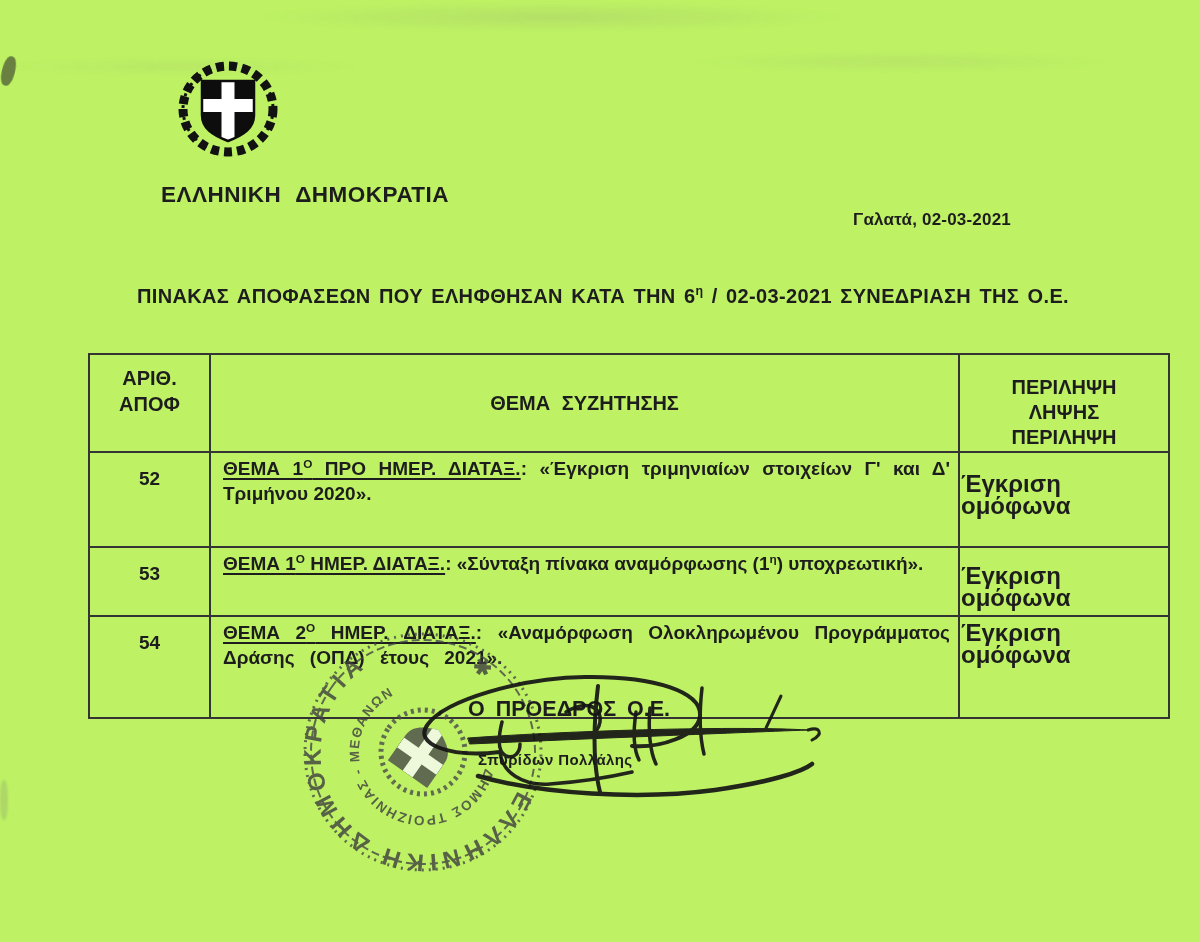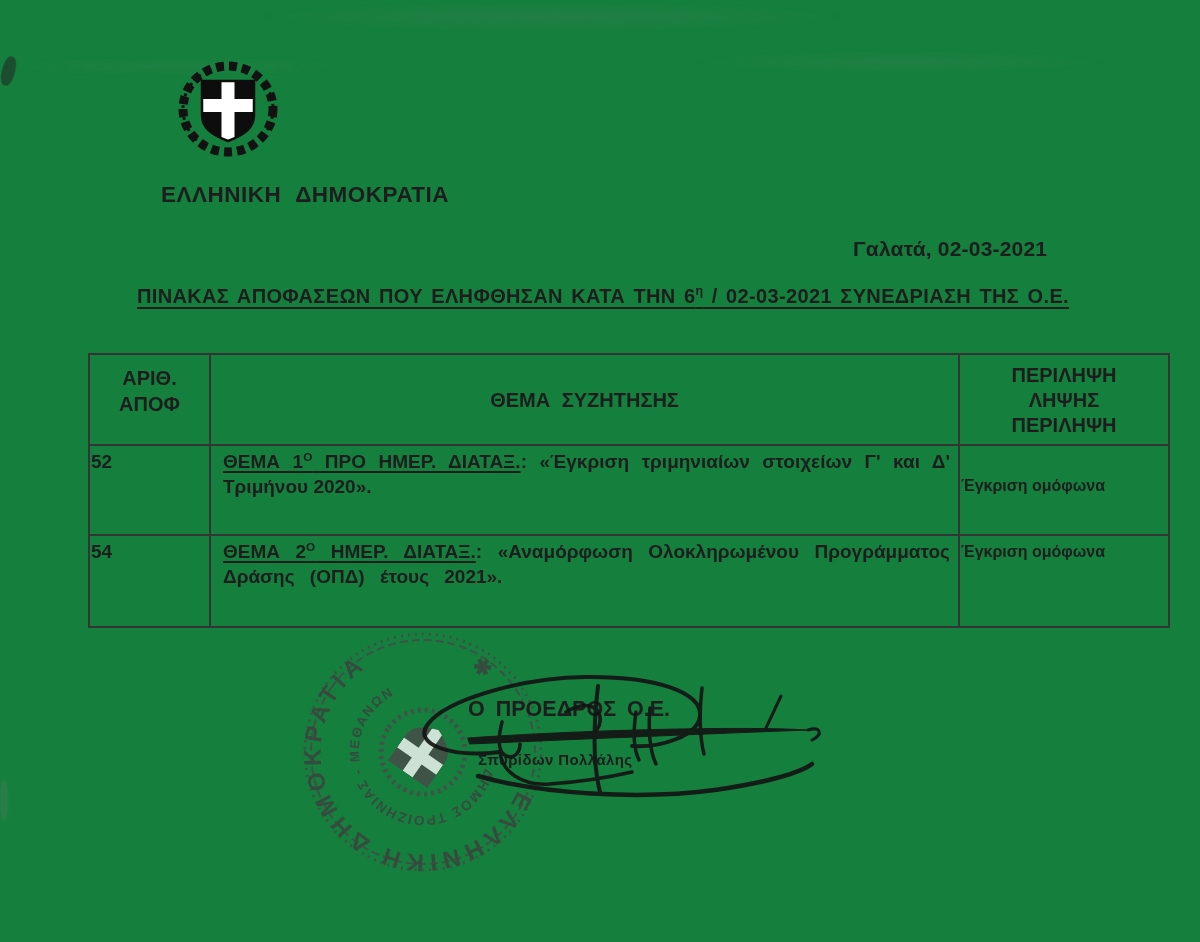--- a/index.html
+++ b/index.html
@@ -1,20 +1,20 @@
 <!DOCTYPE html>
 <html lang="el"><head>
 <meta charset="utf-8">
 <style>
   html,body{margin:0;padding:0;background:#e8e8e6;}
   .page{
     position:relative;
     width:1200px;height:942px;
     margin:0 auto;
-    background:#15803d;
+    background:#bef264;
     overflow:hidden;
     font-family:"Liberation Sans", sans-serif;
     color:#1d1d1d;
     font-weight:700;
   }
   
   .smudge-band{
     position:absolute;left:0;top:0;width:1200px;height:95px;
     background:
       radial-gradient(ellipse 420px 22px at 46% 18%, rgba(120,120,120,.14), transparent 70%),
@@ -30,49 +30,49 @@
   .speck-left2{
     position:absolute;left:0px;top:780px;width:8px;height:40px;
     background:#777;opacity:.22;border-radius:45%;filter:blur(1px);
   }
   
   .emblem{position:absolute;left:172px;top:58px;}
   .org1{position:absolute;left:105px;top:182px;width:400px;text-align:center;
         font-size:22.5px;word-spacing:8px;letter-spacing:.5px;}
   .org2{position:absolute;left:88px;top:209px;width:434px;text-align:center;
         font-size:22.5px;word-spacing:6px;letter-spacing:.2px;}
-  .dateline{position:absolute;left:853px;top:210px;font-size:21px;letter-spacing:.2px;margin-top:27px;}
+  .dateline{position:absolute;left:853px;top:210px;font-size:17px;letter-spacing:.2px;}
   
   .doc-title{position:absolute;left:0;top:285px;width:1200px;text-align:center;
              font-size:20px;letter-spacing:.35px;word-spacing:2.5px;}
   .doc-title .u-title{
-     text-decoration:underline;text-decoration-thickness:2px;text-underline-offset:4px;margin-left:6px;
+     text-decoration-thickness:2px;text-underline-offset:4px;margin-left:6px;
   }
   sup{font-size:.62em;line-height:0;}
   
   .tbl-wrap{position:absolute;left:88px;top:353px;width:1080px;z-index:2;}
   table.decisions{border-collapse:collapse;width:1080px;table-layout:fixed;}
   table.decisions td,table.decisions th{
     border:2px solid #343434;
     font-family:"Liberation Sans", sans-serif;
     font-weight:700;color:#1d1d1d;
   }
   col.c1{width:121px;} col.c2{width:749px;} col.c3{width:210px;}
   th{font-size:20px;line-height:26px;}
   th.h-num{vertical-align:top;padding-top:10px;height:78px;}
   th.h-topic{vertical-align:middle;word-spacing:6px;}
-  th.h-decision{vertical-align:top;padding-top:8px;line-height:25px;}
-  td.num{vertical-align:top;font-size:19px;padding-top:5px;}
+  th.h-decision{vertical-align:top;padding-top:20px;line-height:25px;}
+  td.num{vertical-align:top;text-align:center;font-size:19px;padding-top:15px;}
   td.topic{
     vertical-align:top;font-size:19px;line-height:25px;
     padding:3px 8px 3px 12px;
   }
   td.topic.justify{text-align:justify;}
   td.topic.wide{word-spacing:10px;}
-  td.decision{font-size:16px;line-height:22px;}
+  td.decision{font-size:24px;line-height:22px;}
   td.decision.mid{vertical-align:middle;padding-bottom:10px;}
   td.decision.bottom{vertical-align:bottom;padding-bottom:6px;}
   td.decision.top{vertical-align:top;padding-top:5px;}
   tr.r1 td{height:77px;} tr.r2 td{height:51px;} tr.r3 td{height:84px;}
   .u-label{text-decoration:underline;text-decoration-thickness:2px;text-underline-offset:3px;margin-top:24px;}
   
   .sig-role{position:absolute;left:468px;top:697px;font-size:21.5px;word-spacing:5px;z-index:7;}
   .sig-name{position:absolute;left:478px;top:751px;font-size:15px;letter-spacing:.4px;z-index:7;}
   .sig-svg{position:absolute;left:350px;top:660px;z-index:8;}
   .stamp{position:absolute;left:301px;top:628px;z-index:4;opacity:.8;filter:blur(.35px);}
@@ -131,20 +131,27 @@
       </tr>
 
       <tr class="r1">
         <td class="num">52</td>
         <td class="topic justify">
           <span class="u-label"><span>ΘΕΜΑ 1</span><sup>Ο</sup><span> ΠΡΟ ΗΜΕΡ. ΔΙΑΤΑΞ.</span></span><span>:</span><span> «Έγκριση τριμηνιαίων στοιχείων Γ' και Δ'</span><sup></sup><span> Τριμήνου 2020».</span>
         </td>
         <td class="decision mid">Έγκριση ομόφωνα</td>
       </tr>
 
+      <tr class="r2">
+        <td class="num">53</td>
+        <td class="topic">
+          <span class="u-label"><span>ΘΕΜΑ 1</span><sup>Ο</sup><span> ΗΜΕΡ. ΔΙΑΤΑΞ.</span></span><span>:</span><span> «Σύνταξη πίνακα αναμόρφωσης (1</span><sup>η</sup><span>) υποχρεωτική».</span>
+        </td>
+        <td class="decision bottom">Έγκριση ομόφωνα</td>
+      </tr>
 
       <tr class="r3">
         <td class="num">54</td>
         <td class="topic justify wide">
           <span class="u-label"><span>ΘΕΜΑ 2</span><sup>Ο</sup><span> ΗΜΕΡ. ΔΙΑΤΑΞ.</span></span><span>:</span><span> «Αναμόρφωση Ολοκληρωμένου Προγράμματος Δράσης (ΟΠΔ) έτους 2021».</span><sup></sup><span></span>
         </td>
         <td class="decision top">Έγκριση ομόφωνα</td>
       </tr>
     </tbody>
       </table>

